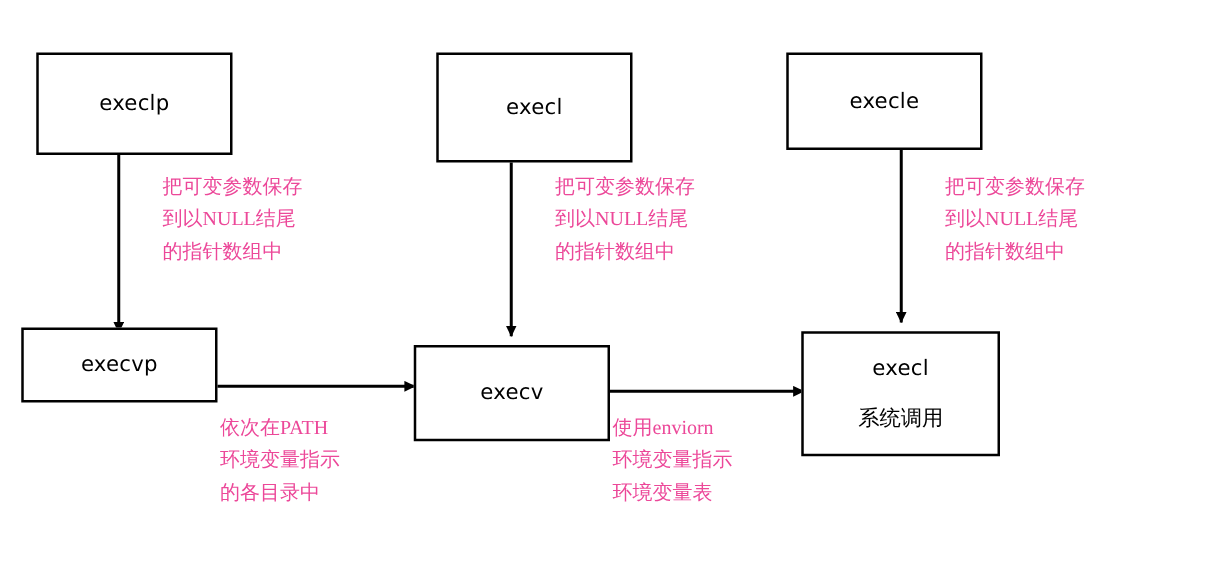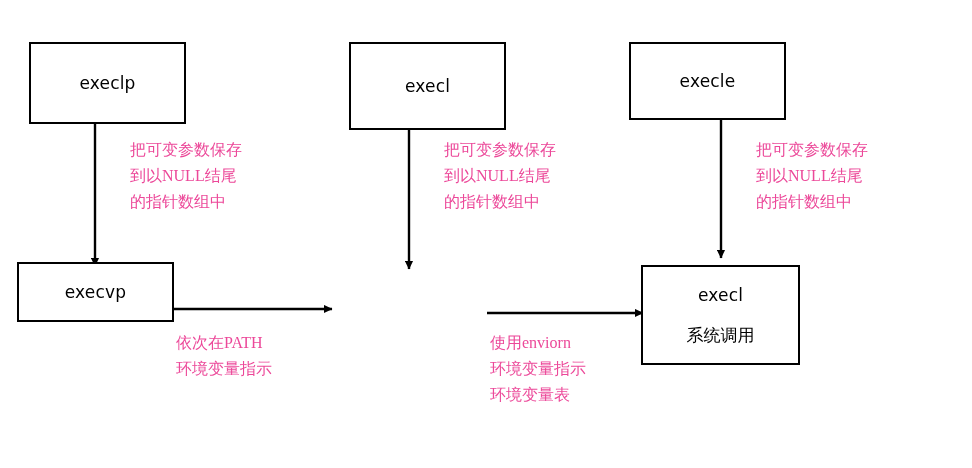--- a/index.html
+++ b/index.html
@@ -103,20 +103,23 @@
   </div>
 
   <div class="node-box" style="left:629px; top:42px; width:157px; height:78px;">
     <span class="node-label">execle</span>
   </div>
 
   <div class="node-box" style="left:17px; top:262px; width:157px; height:60px;">
     <span class="node-label">execvp</span>
   </div>
 
+  <div class="node-box" style="left:331px; top:276px; width:157px; height:77px;">
+    <span class="node-label">execv</span>
+  </div>
 
   <div class="node-box" style="left:641px; top:265px; width:159px; height:100px;">
     <span class="node-label">execl</span>
     <span class="node-sublabel">系统调用</span>
   </div>
 
   <div class="annotation" style="left:130px; top:137px;">
     <div>把可变参数保存</div>
     <div>到以NULL结尾</div>
     <div>的指针数组中</div>
@@ -130,20 +133,21 @@
 
   <div class="annotation" style="left:756px; top:137px;">
     <div>把可变参数保存</div>
     <div>到以NULL结尾</div>
     <div>的指针数组中</div>
   </div>
 
   <div class="annotation" style="left:176px; top:330px;">
     <div>依次在PATH</div>
     <div>环境变量指示</div>
+    <div>的各目录中</div>
   </div>
 
   <div class="annotation" style="left:490px; top:330px;">
     <div>使用enviorn</div>
     <div>环境变量指示</div>
     <div>环境变量表</div>
   </div>
 
 </div>
 

